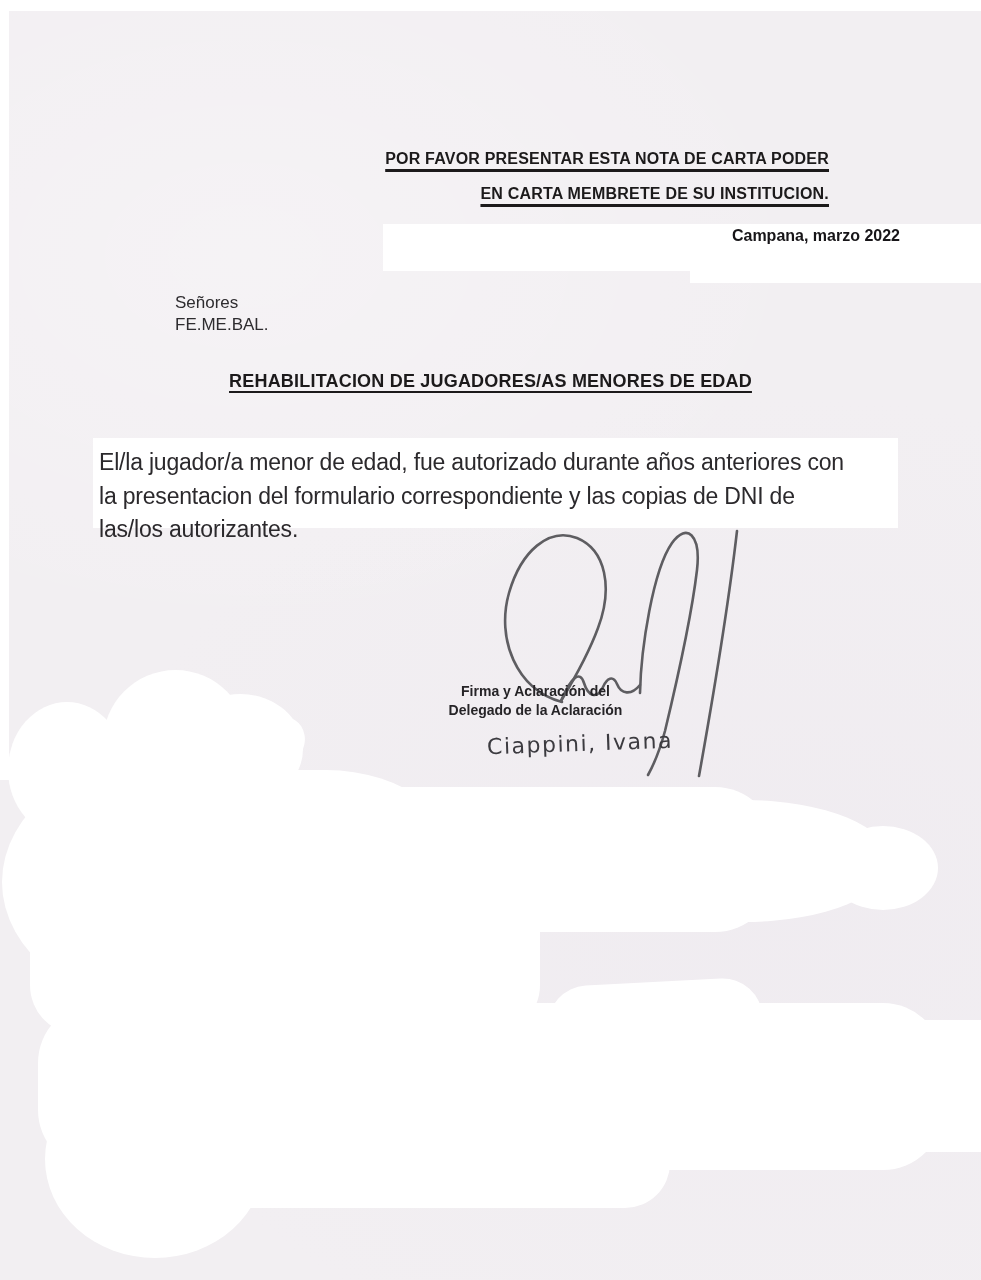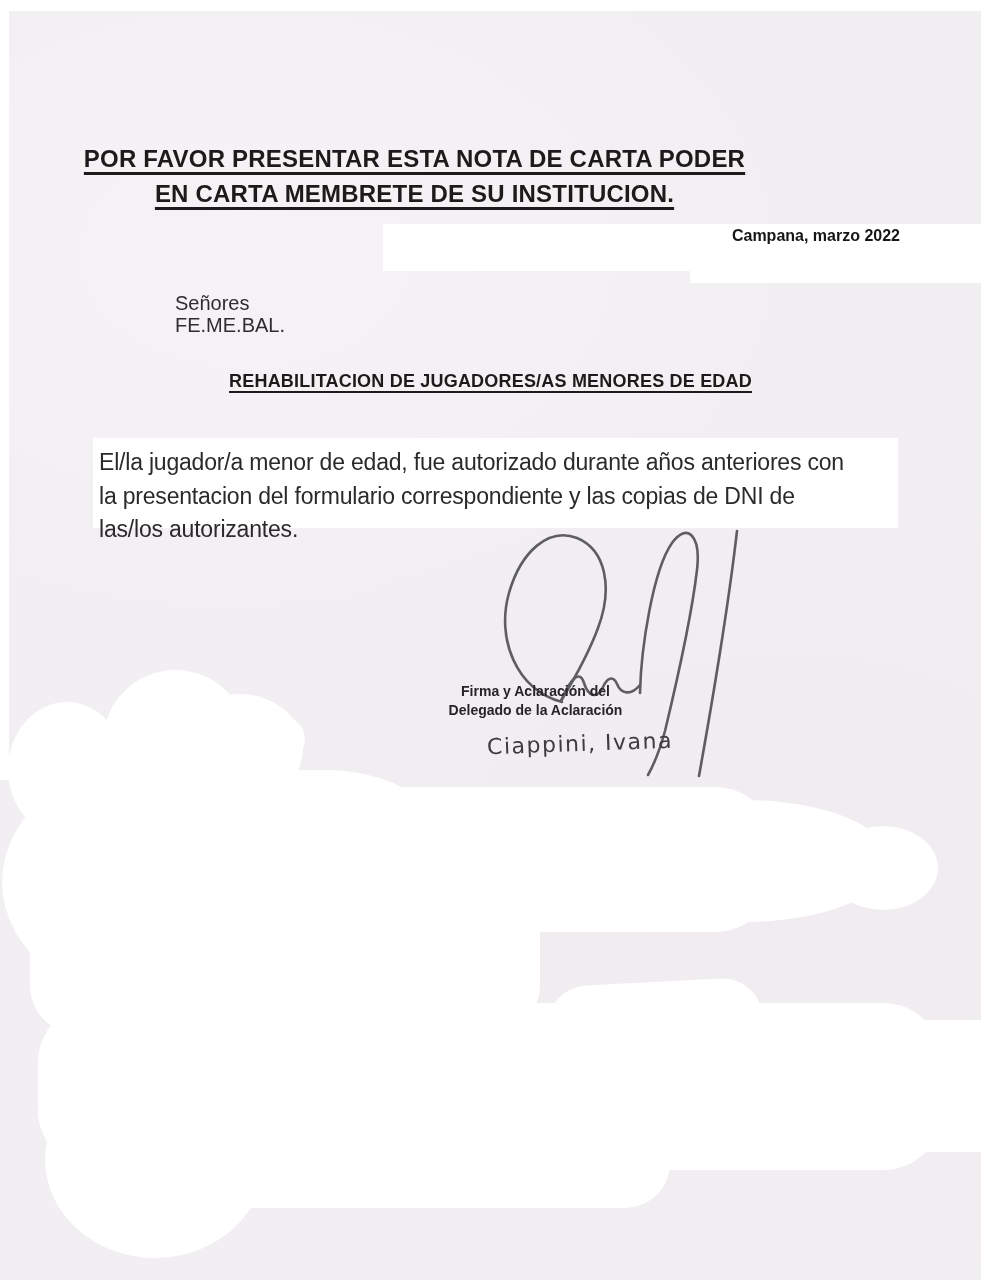--- a/index.html
+++ b/index.html
@@ -39,32 +39,32 @@
   .cl-7{left:30px;top:850px;width:510px;height:185px;border-radius:50px;}
   .cl-wedge{left:548px;top:982px;width:215px;height:90px;border-radius:40px;transform:rotate(-3deg);}
 
   .lo-1{left:38px;top:1003px;width:905px;height:167px;border-radius:60px;}
   .lo-pocket{left:45px;top:1060px;width:220px;height:198px;}
   .lo-right{left:850px;top:1020px;width:131px;height:132px;border-radius:0 0 0 40px;}
   .lo-band{left:150px;top:1100px;width:520px;height:108px;border-radius:45px;}
 
   
   .notice{
-    left:0;top:141px;width:829px;text-align:center;
-    font-weight:bold;font-size:24px;line-height:35px;letter-spacing:.2px;
+    left:0;top:141px;width:829px;text-align:right;
+    font-weight:bold;font-size:16px;line-height:35px;letter-spacing:.2px;
   }
   .notice span{
     text-decoration:underline;text-decoration-thickness:2.5px;text-underline-offset:5px;
   }
   .dateline{
     right:81px;top:227px;
     font-weight:bold;font-size:16px;color:#171518;text-align:center;
   }
   .recipient{
-    left:175px;top:292px;font-size:20px;line-height:22px;color:#2e2c2f;
+    left:175px;top:292px;font-size:17px;line-height:22px;color:#2e2c2f;
   }
   .subject{
     left:0;top:371px;width:981px;text-align:center;
     font-weight:bold;font-size:18px;letter-spacing:.2px;
   }
   .subject span{
     text-decoration:underline;text-decoration-thickness:2px;text-underline-offset:4px;
   }
   .bodytext{
     left:99px;top:446px;width:810px;

